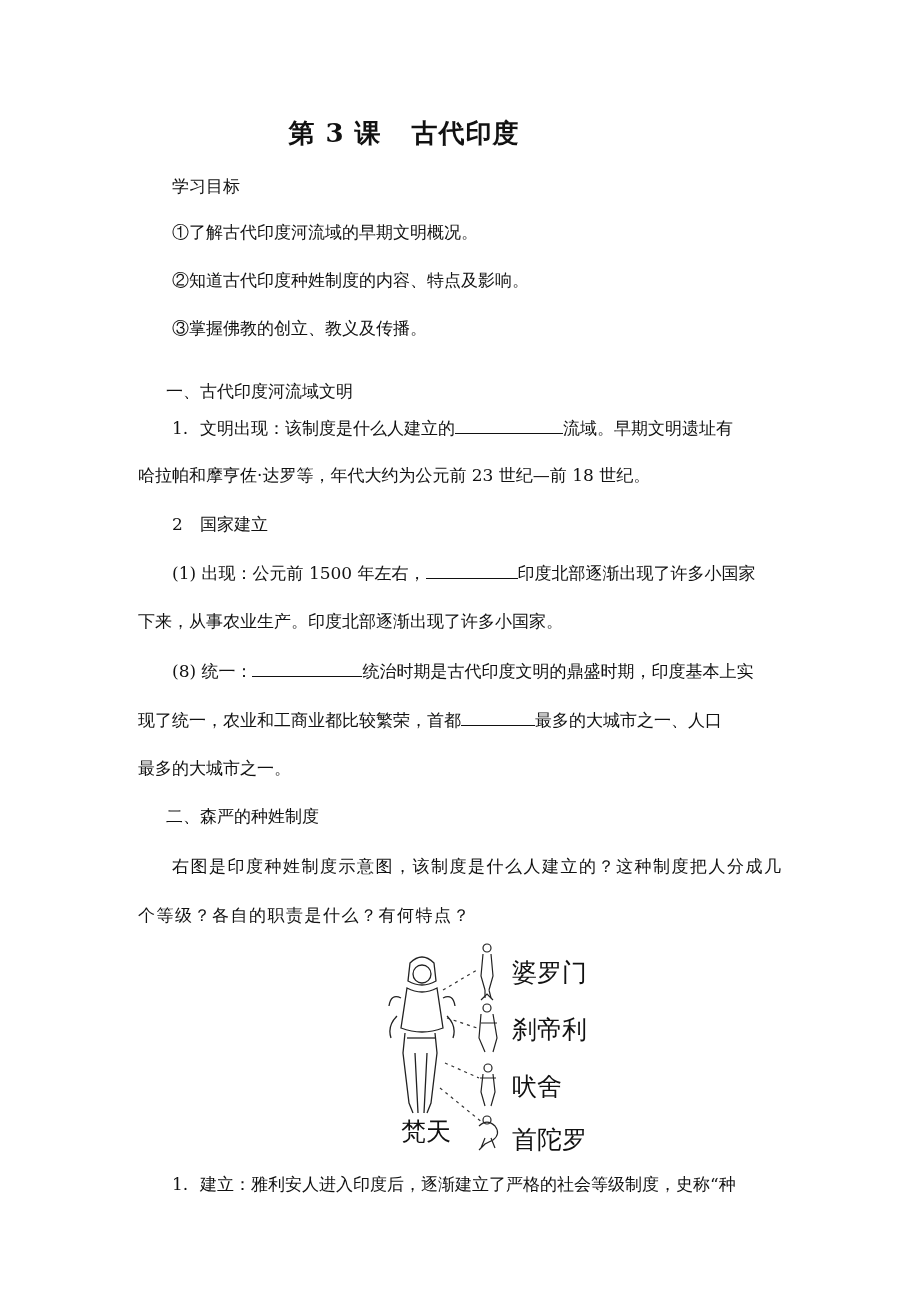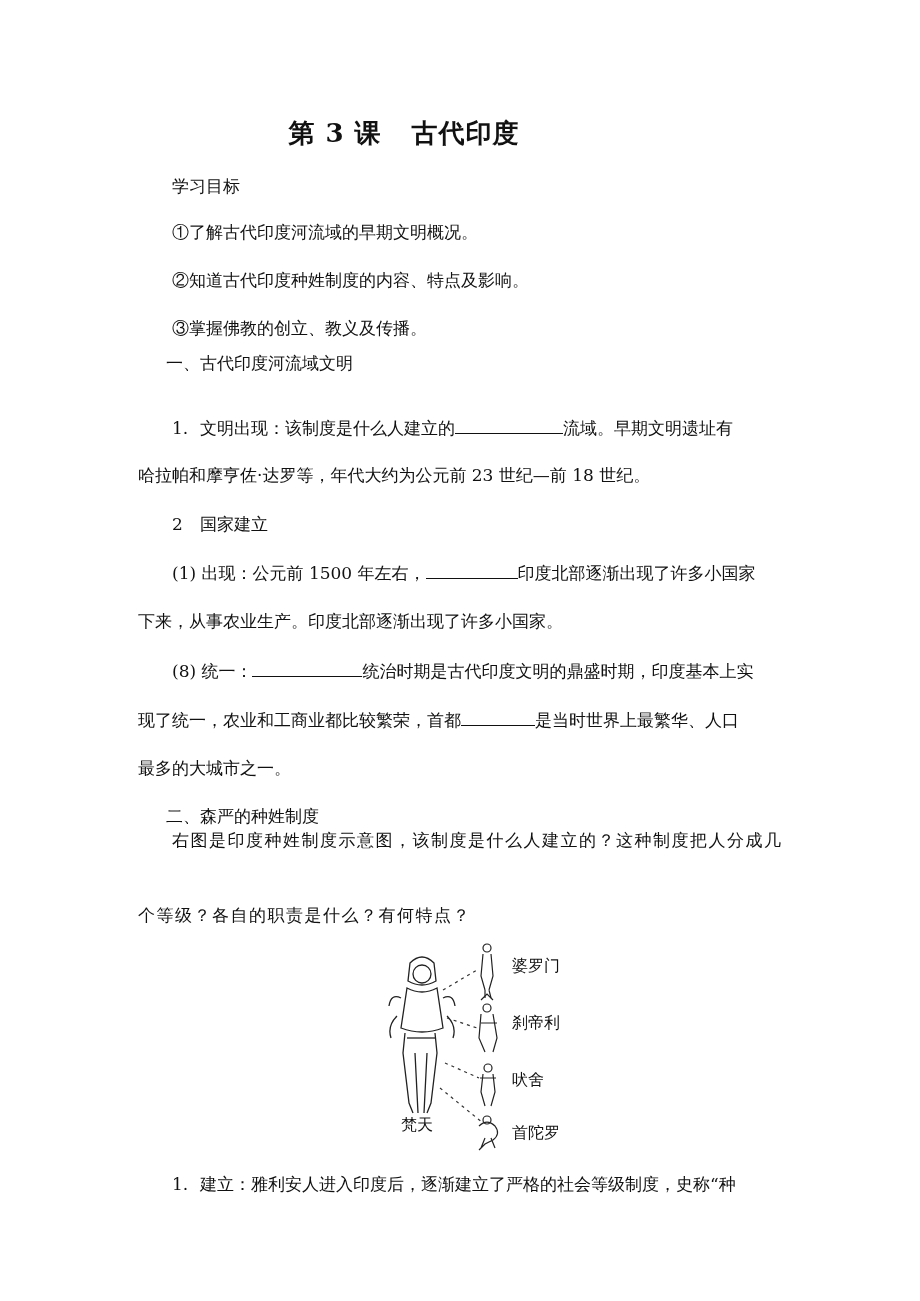--- a/index.html
+++ b/index.html
@@ -8,61 +8,61 @@
   .title { position: absolute; top: 116px; left: 0; width: 808px; text-align: center;
            font-size: 26px; font-weight: bold; letter-spacing: 1px; }
   .title .gap { display: inline-block; width: 30px; }
   .line { position: absolute; font-size: 17px; white-space: nowrap; line-height: 24px; }
   .ind { left: 172px; }
   .ind2 { left: 166px; }
   .flush { left: 130px; margin-left: 8px; }
   .num { display: inline-block; width: 28px; }
   .blank { display: inline-block; border-bottom: 1.5px solid #111; height: 18px; vertical-align: baseline; }
   .figure { position: absolute; left: 375px; top: 938px; width: 215px; height: 215px; }
-  .fig-label { position: absolute; font-size: 16px; white-space: nowrap; }
+  .fig-label { position: absolute; font-size: 25px; white-space: nowrap; }
 </style>
 </head>
 <body>
 
 <div class="title">
   <span>第 3 课</span><span class="gap"></span><span>古代印度</span>
 </div>
 
 <div class="line ind" style="top:174px">学习目标</div>
 <div class="line ind" style="top:220px">①了解古代印度河流域的早期文明概况。</div>
 <div class="line ind" style="top:268px">②知道古代印度种姓制度的内容、特点及影响。</div>
 <div class="line ind" style="top:316px">③掌握佛教的创立、教义及传播。</div>
 
-<div class="line ind2" style="top:351px">一、古代印度河流域文明</div>
+<div class="line ind2" style="top:379px">一、古代印度河流域文明</div>
 
 <div class="line ind" style="top:415px">
   <span class="num">1.</span><span>文明出现：该制度是什么人建立的</span><span class="blank" style="width:108px"></span><span>流域。早期文明遗址有</span>
 </div>
 <div class="line flush" style="top:463px">哈拉帕和摩亨佐·达罗等，年代大约为公元前 23 世纪—前 18 世纪。</div>
 
 <div class="line ind" style="top:512px">
   <span class="num">2</span><span>国家建立</span>
 </div>
 
 <div class="line ind" style="top:560px">
   <span>(1) 出现：公元前 1500 年左右，</span><span class="blank" style="width:92px"></span><span>印度北部逐渐出现了许多小国家</span>
 </div>
 <div class="line flush" style="top:609px">下来，从事农业生产。印度北部逐渐出现了许多小国家。</div>
 
 <div class="line ind" style="top:658px">
   <span>(8) 统一：</span><span class="blank" style="width:110px"></span><span>统治时期是古代印度文明的鼎盛时期，印度基本上实</span>
 </div>
 <div class="line flush" style="top:707px">
-  <span>现了统一，农业和工商业都比较繁荣，首都</span><span class="blank" style="width:74px"></span><span>是当时世界上最繁华、人口</span>
+  <span>现了统一，农业和工商业都比较繁荣，首都</span><span class="blank" style="width:74px"></span><span>最多的大城市之一、人口</span>
 </div>
 <div class="line flush" style="top:756px">最多的大城市之一。</div>
 
 <div class="line ind2" style="top:804px">二、森严的种姓制度</div>
 
-<div class="line ind" style="top:828px; letter-spacing:1.5px">右图是印度种姓制度示意图，该制度是什么人建立的？这种制度把人分成几</div>
+<div class="line ind" style="top:854px; letter-spacing:1.5px">右图是印度种姓制度示意图，该制度是什么人建立的？这种制度把人分成几</div>
 <div class="line flush" style="top:903px; letter-spacing:1.5px">个等级？各自的职责是什么？有何特点？</div>
 
 <div class="figure">
   <svg width="215" height="215" viewBox="0 0 215 215">
 
     <g stroke="#222" stroke-width="1.3" fill="none">
       <path d="M35 25 q12 -12 24 0 l2 18 q-14 8 -28 0 z"></path>
       <circle cx="47" cy="36" r="9"></circle>
       <path d="M32 50 q15 8 30 0 l6 40 q-21 8 -42 0 z"></path>
       <path d="M26 60 q-10 -5 -12 8 M68 60 q10 -5 12 8"></path>

